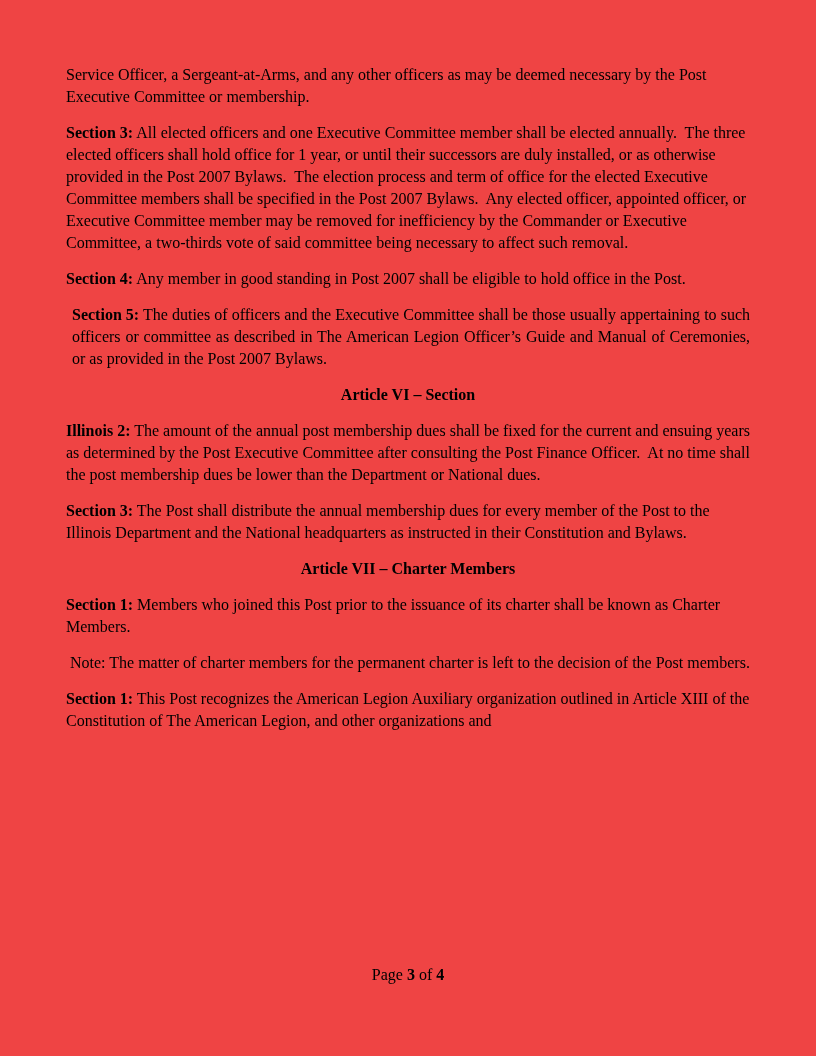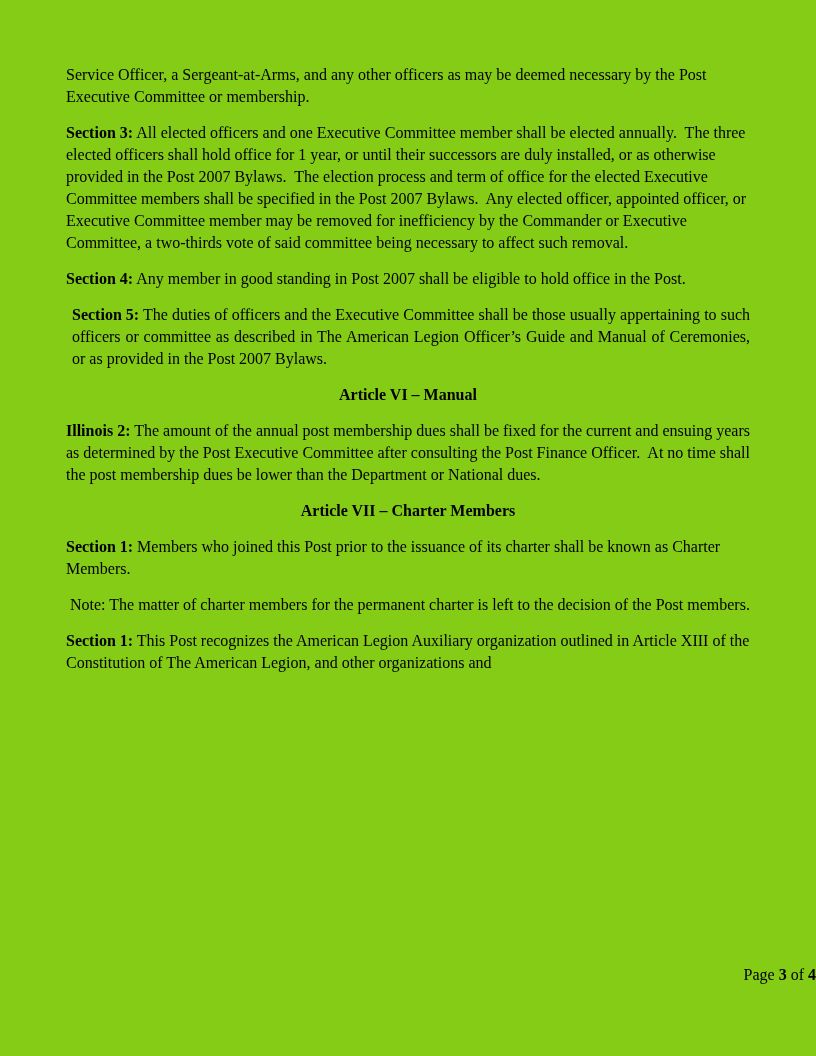--- a/index.html
+++ b/index.html
@@ -4,21 +4,21 @@
 <style>
   html, body {
     margin: 0;
     padding: 0;
     background: #ffffff;
   }
   .page {
     position: relative;
     width: 816px;
     height: 1056px;
-    background: #84cc16;
+    background: #ef4444;
     color: #000000;
     font-family: "Liberation Serif", "DejaVu Serif", serif;
     font-size: 16px;
     line-height: 22px;
     overflow: hidden;
   }
   .doc-content {
     position: absolute;
     left: 66px;
     top: 64px;
@@ -45,46 +45,47 @@
     font-size: 16px;
     line-height: 22px;
     font-weight: bold;
     text-align: center;
   }
   .footer {
     position: absolute;
     left: 0;
     top: 964px;
     width: 100%;
-    text-align: right;
+    text-align: center;
     white-space: pre-wrap;
   }
   .footer b {
     font-weight: bold;
   }
 </style>
 </head>
 <body>
 
 <div class="page">
   <div class="doc-content">
 
     <p class="para"><span class="ptext">Service Officer, a Sergeant-at-Arms, and any other officers as may be deemed necessary by the Post Executive Committee or membership.</span></p>
 
     <p class="para"><b class="plabel">Section 3:</b><span class="ptext"> All elected officers and one Executive Committee member shall be elected annually.  The three elected officers shall hold office for 1 year, or until their successors are duly installed, or as otherwise provided in the Post 2007 Bylaws.  The election process and term of office for the elected Executive Committee members shall be specified in the Post 2007 Bylaws.  Any elected officer, appointed officer, or Executive Committee member may be removed for inefficiency by the Commander or Executive Committee, a two-thirds vote of said committee being necessary to affect such removal.</span></p>
 
     <p class="para"><b class="plabel">Section 4:</b><span class="ptext"> Any member in good standing in Post 2007 shall be eligible to hold office in the Post.</span></p>
 
     <p class="para justify"><b class="plabel">Section 5:</b><span class="ptext"> The duties of officers and the Executive Committee shall be those usually appertaining to such officers or committee as described in The American Legion Officer’s Guide and Manual of Ceremonies, or as provided in the Post 2007 Bylaws.</span></p>
 
-    <h2 class="heading">Article VI – Manual</h2>
+    <h2 class="heading">Article VI – Section</h2>
 
 
     <p class="para"><b class="plabel">Illinois 2:</b><span class="ptext"> The amount of the annual post membership dues shall be fixed for the current and ensuing years as determined by the Post Executive Committee after consulting the Post Finance Officer.  At no time shall the post membership dues be lower than the Department or National dues.</span></p>
 
+    <p class="para"><b class="plabel">Section 3:</b><span class="ptext"> The Post shall distribute the annual membership dues for every member of the Post to the Illinois Department and the National headquarters as instructed in their Constitution and Bylaws.</span></p>
 
     <h2 class="heading">Article VII – Charter Members</h2>
 
     <p class="para"><b class="plabel">Section 1:</b><span class="ptext"> Members who joined this Post prior to the issuance of its charter shall be known as Charter Members.</span></p>
 
     <p class="para note-indent"><span class="ptext">Note: The matter of charter members for the permanent charter is left to the decision of the Post members.</span></p>
 
 
     <p class="para"><b class="plabel">Section 1:</b><span class="ptext"> This Post recognizes the American Legion Auxiliary organization outlined in Article XIII of the Constitution of The American Legion, and other organizations and</span></p>
 

